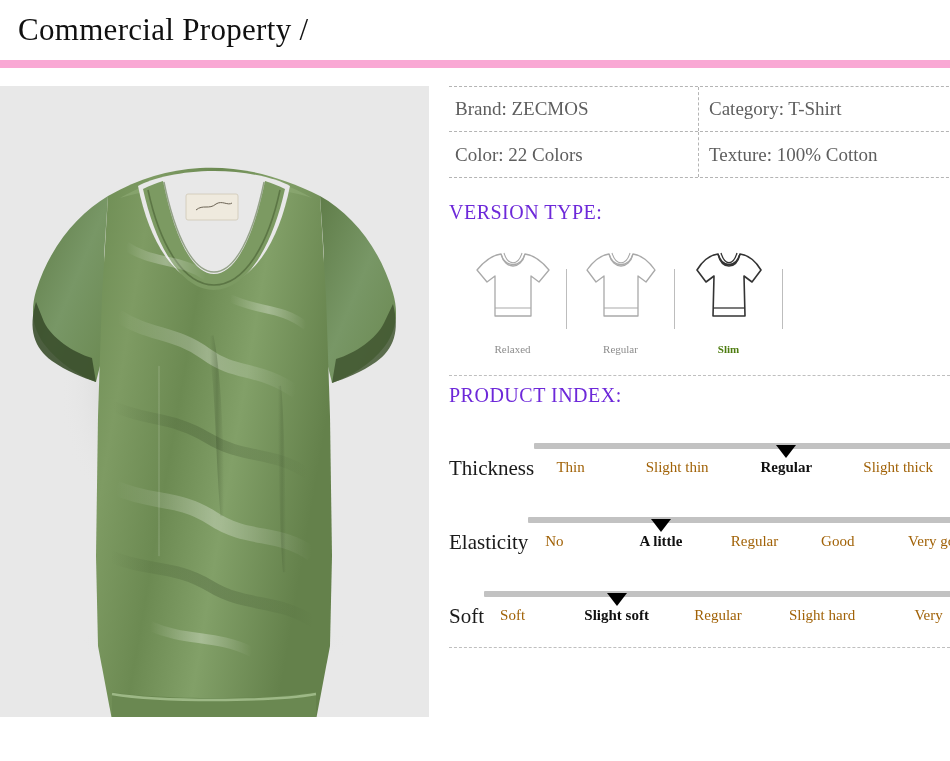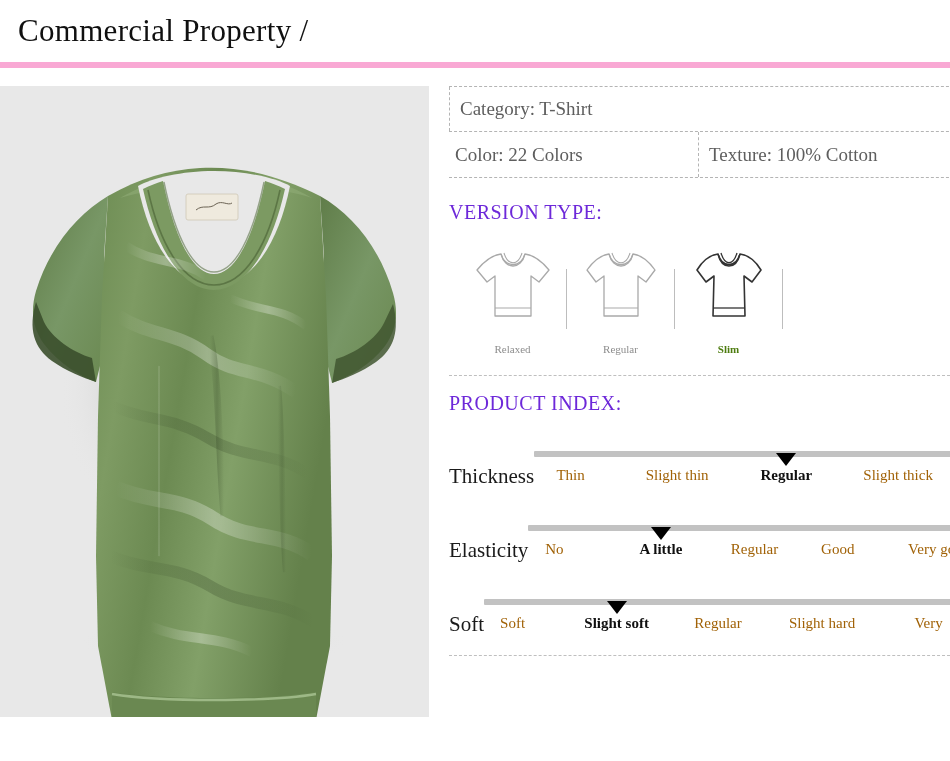--- a/index.html
+++ b/index.html
@@ -7,21 +7,21 @@
     width: 950px; height: 761px;
     background: #ffffff;
     font-family: "Liberation Serif", "DejaVu Serif", serif;
     overflow: hidden;
   }
   .page { position: relative; width: 950px; height: 761px; background:#fff; }
 
   
   .header {
     position: absolute; left: 0; top: 0; width: 950px; height: 68px;
-    border-bottom: 6px solid #f9a8d4;
+    border-bottom: 8px solid #f9a8d4;
     display: flex; align-items: center;
   }
   .header-title {
     padding-left: 18px;
     font-size: 31px;
     font-family: "Liberation Serif", "DejaVu Serif", serif;
     color: #101010;
     letter-spacing: 0.3px;
     white-space: nowrap;
   }
@@ -58,21 +58,21 @@
   .spec-cell.c1 { width: 249px; }
   .spec-cell.c2 { width: 271px; border-left: 1px dashed #b4b4b4; padding-left: 10px; }
 
   
   .sect-title {
     font-size: 20px; color: #6d28d9;
     letter-spacing: 0.5px;
     white-space: nowrap;
   }
   #version-title { margin-top: 23px; }
-  #index-title { margin-top: 16px; }
+  #index-title { margin-top: 8px; }
 
   
   .version-row {
     display: flex; align-items: flex-start;
     margin-top: 20px; padding-left: 10px;
   }
   .vt-item {
     width: 107px;
     display: flex; flex-direction: column; align-items: center;
   }
@@ -217,20 +217,21 @@
         <path d="M112,608 C160,616 270,616 316,608" fill="none" stroke="#9db886" stroke-width="2.4"></path>
         <path d="M112,634 C160,640 270,640 316,634" fill="none" stroke="#536b3e" stroke-width="2"></path>
       </svg>
     </div>
   </div>
 
   <div class="right">
 
     <div class="spec-table">
       <div class="spec-row first">
+        <div class="spec-cell c1">Brand: ZECMOS</div>
         <div class="spec-cell c2">Category:  T-Shirt</div>
       </div>
       <div class="spec-row">
         <div class="spec-cell c1">Color:  22 Colors</div>
         <div class="spec-cell c2">Texture:  100% Cotton</div>
       </div>
     </div>
 
     <div id="version-title" class="sect-title">VERSION TYPE:</div>
 

